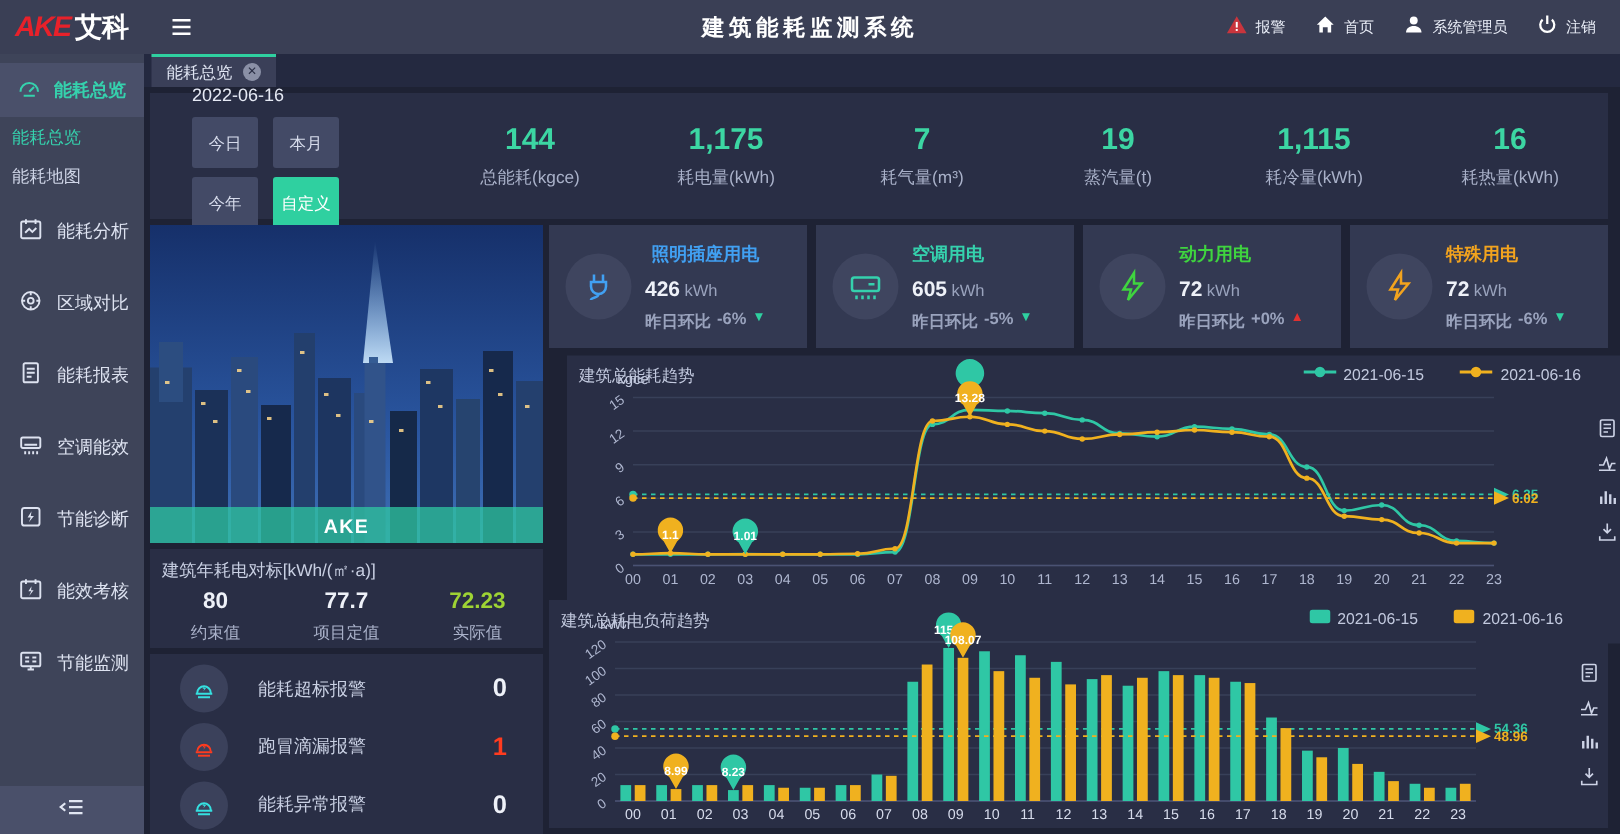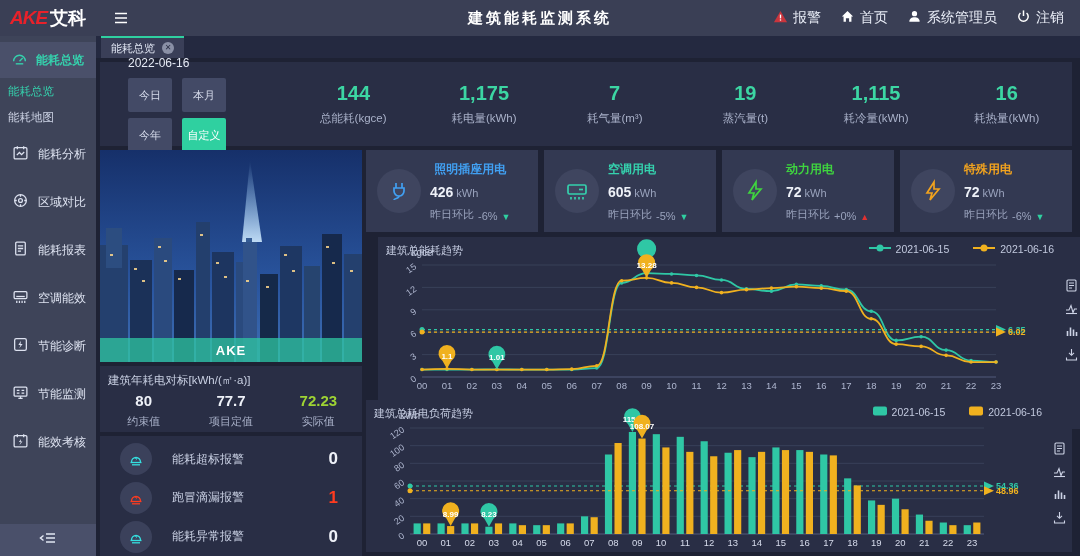--- a/index.html
+++ b/index.html
@@ -6,21 +6,21 @@
   #app{position:relative;width:1080px;height:556px;background:#1e2234;overflow:hidden;
        font-family:"Liberation Sans","DejaVu Sans",sans-serif;}
   
   .header{position:absolute;top:0;left:0;right:0;height:36px;background:#3a3f55;display:flex;align-items:center;z-index:9;}
   .logo{width:96px;display:flex;justify-content:center;align-items:baseline;gap:3px;}
   .brand{color:#e8212a;font-weight:bold;font-style:italic;font-size:19px;letter-spacing:-1px;}
   .brand-cn{color:#ffffff;font-weight:bold;font-size:18px;}
   .burger{margin-left:16px;display:flex;align-items:center;cursor:pointer;}
   .htitle{position:absolute;left:50%;transform:translateX(-50%);color:#fff;font-weight:bold;font-size:15px;letter-spacing:3px;}
   .hright{margin-left:auto;display:flex;align-items:center;gap:19px;padding-right:16px;}
-  .hitem{display:flex;align-items:center;gap:5px;color:#e9edf7;font-size:14px;cursor:pointer;}
+  .hitem{display:flex;align-items:center;gap:5px;color:#e9edf7;font-size:10px;cursor:pointer;}
   
   .sidebar{position:absolute;top:36px;left:0;width:96px;bottom:0;background:#3e4459;}
   .side-group{margin-top:6px;height:36px;background:#4a506a;display:flex;align-items:center;gap:8px;padding-left:11px;color:#35d1ad;font-size:12px;font-weight:bold;cursor:pointer;}
   .subitem{height:26px;display:flex;align-items:center;padding-left:8px;font-size:11.5px;color:#ced4e6;cursor:pointer;}
   .subitem.active{color:#35d1ad;}
   .side-item{height:48px;display:flex;align-items:center;gap:9px;padding-left:12px;font-size:12px;color:#dde2f0;cursor:pointer;}
   .side-collapse{position:absolute;bottom:0;left:0;right:0;height:32px;background:#4a506a;display:flex;align-items:center;justify-content:center;cursor:pointer;}
   
   .tabbar{position:absolute;top:36px;left:96px;right:0;height:22px;background:#242940;}
   .tab{position:absolute;left:5px;top:0;height:20px;background:#3a3f58;border-top:2px solid #2fd0a0;display:flex;align-items:center;gap:7px;padding:0 10px;font-size:11px;color:#dfe4f2;cursor:pointer;}
@@ -56,21 +56,21 @@
   .al-label{margin-left:20px;font-size:12px;color:#c9d0e3;}
   .al-count{margin-left:auto;margin-right:24px;font-size:17px;font-weight:bold;color:#eef1f8;}
   .al-count.alert{color:#ff3b1f;}
   
   .card{position:absolute;top:92px;height:82px;width:172px;background:#333952;display:flex;}
   .c-ic{width:44px;height:44px;border-radius:50%;background:#3f455f;display:flex;align-items:center;justify-content:center;margin:19px 9px 0 11px;flex:none;}
   .c-body{padding-top:11px;min-width:0;}
   .c-title{font-size:12px;font-weight:bold;}
   .c-val{margin-top:6px;font-size:14px;font-weight:bold;color:#eef1f8;}
   .c-val .unit{font-size:11px;font-weight:normal;color:#9aa3bd;margin-left:3px;}
-  .c-delta{margin-top:7px;font-size:11px;color:#9aa3bd;display:flex;align-items:flex-end;gap:4px;}
+  .c-delta{margin-top:7px;font-size:11px;color:#9aa3bd;display:flex;align-items:flex-start;gap:4px;font-weight:bold;}
   .arr{font-size:9px;line-height:1;}
   .arr.down::before{content:'▼';color:#2fd0a0;}
   .arr.up::before{content:'▲';color:#e03131;}
   
   .line-panel{left:282px;top:179px;width:706px;height:192px;text-align:right;}
   .bar-panel{left:270px;top:342px;width:706px;height:152px;}
   .chart-title{position:absolute;top:6px;left:8px;font-size:11px;color:#c2c9de;}
   .legend{position:absolute;top:6px;right:30px;display:flex;gap:24px;font-size:10.5px;color:#c2c9de;align-items:center;}
   .lg-item{display:flex;align-items:center;gap:5px;cursor:pointer;}
   .toolbox{position:absolute;top:42px;right:6px;display:flex;flex-direction:column;gap:10px;color:#cdd3e6;}
@@ -175,33 +175,33 @@
     </div>
     <div class="side-item">
       <span><svg width="17" height="17" viewBox="0 0 16 16" stroke="currentColor" stroke-width="1.2" fill="none">
             <rect x="2.5" y="2.5" width="11" height="11" rx="1.5"></rect>
             <path d="M8.5,4.5L6,8.5h2L6.8,11.5 10,7.5H8z" fill="currentColor" stroke="none"></path>
           </svg></span>
       <span>节能诊断</span>
     </div>
     <div class="side-item">
       <span><svg width="17" height="17" viewBox="0 0 16 16" stroke="currentColor" stroke-width="1.2" fill="none">
+            <rect x="2" y="3.5" width="12" height="10.5" rx="1"></rect>
+            <path d="M5,2v3M11,2v3"></path>
+            <path d="M8.5,6.5L6.5,9.5h1.8L7,12.5 9.8,9H8.2z" fill="currentColor" stroke="none"></path>
+          </svg></span>
+      <span>能效考核</span>
+    </div>
+    <div class="side-item">
+      <span><svg width="17" height="17" viewBox="0 0 16 16" stroke="currentColor" stroke-width="1.2" fill="none">
             <rect x="2" y="3" width="12" height="8.5" rx="1"></rect>
             <path d="M6,13.5h4M8,11.5v2"></path>
             <path d="M4.5,6h2.5M4.5,8.5h2.5M9,6h2.5M9,8.5h2.5"></path>
           </svg></span>
       <span>节能监测</span>
-    </div>
-    <div class="side-item">
-      <span><svg width="17" height="17" viewBox="0 0 16 16" stroke="currentColor" stroke-width="1.2" fill="none">
-            <rect x="2" y="3.5" width="12" height="10.5" rx="1"></rect>
-            <path d="M5,2v3M11,2v3"></path>
-            <path d="M8.5,6.5L6.5,9.5h1.8L7,12.5 9.8,9H8.2z" fill="currentColor" stroke="none"></path>
-          </svg></span>
-      <span>能效考核</span>
     </div>
     <div class="side-collapse">
       <span><svg width="18" height="16" viewBox="0 0 18 16" stroke="#e1e6f2" stroke-width="1.5" fill="none">
             <path d="M7,4h9M7,8h9M7,12h9"></path>
             <path d="M4.5,5.5L1.5,8l3,2.5"></path>
           </svg></span>
     </div>
   </div>
 
   <div class="tabbar">

